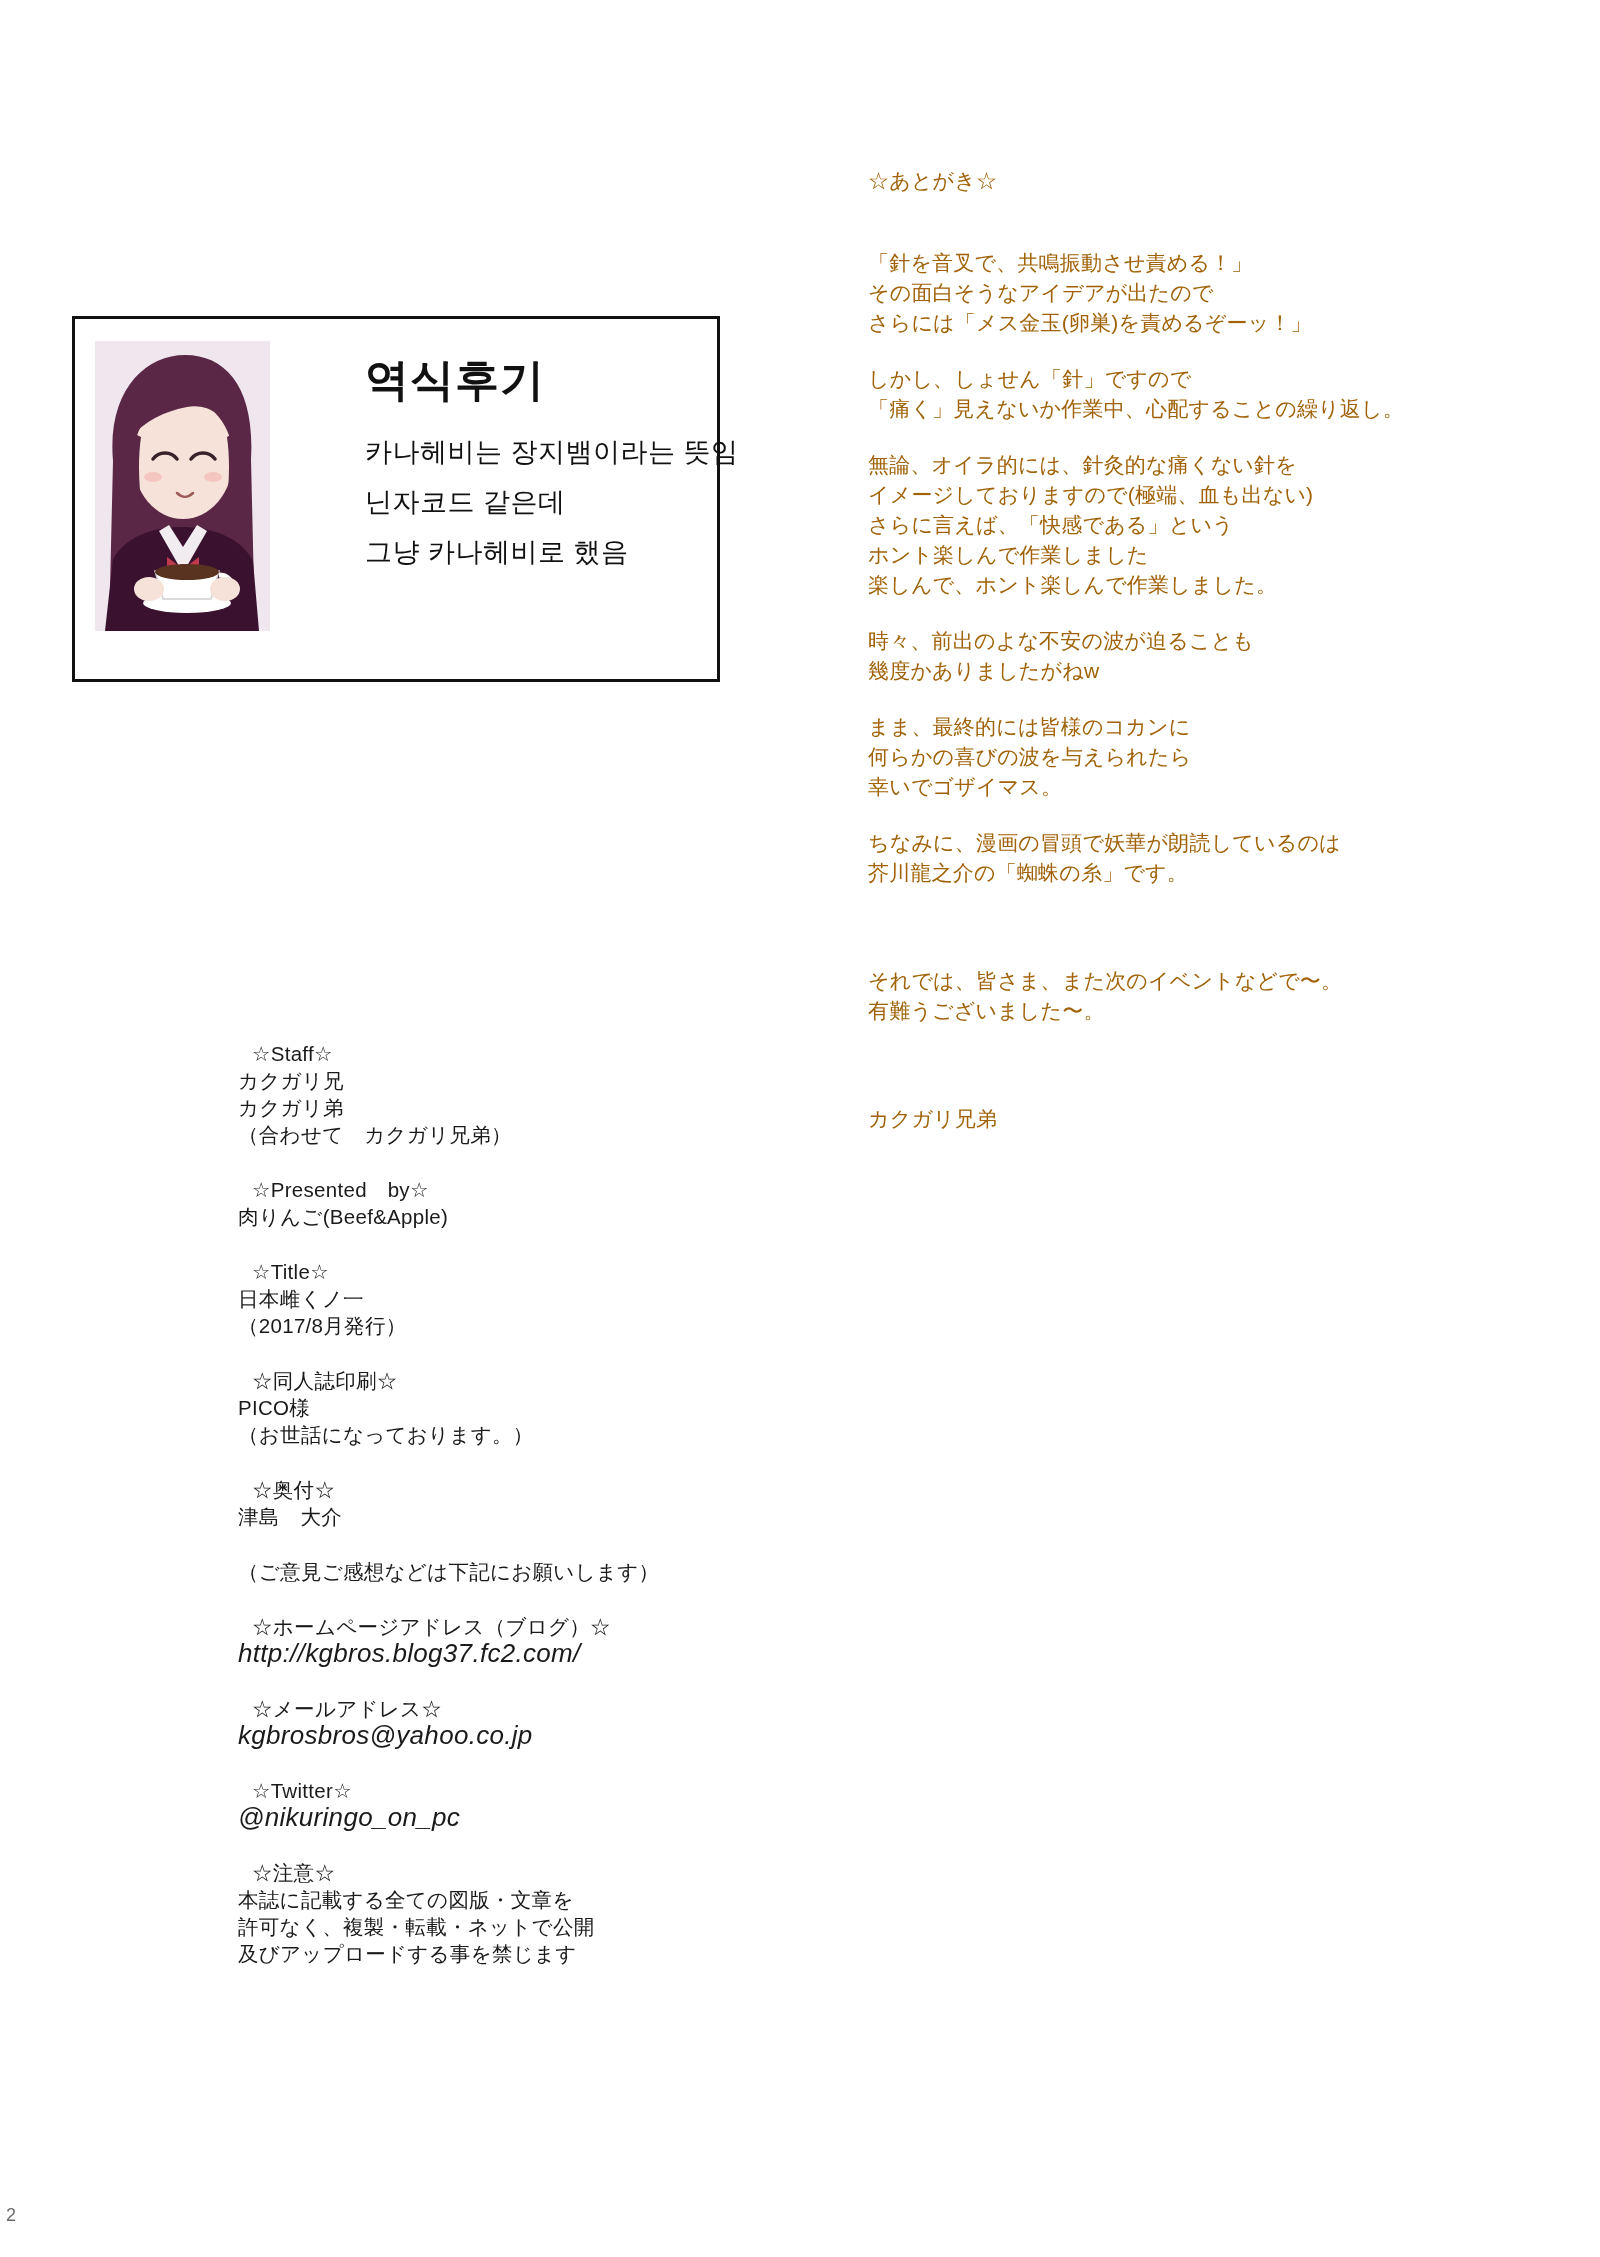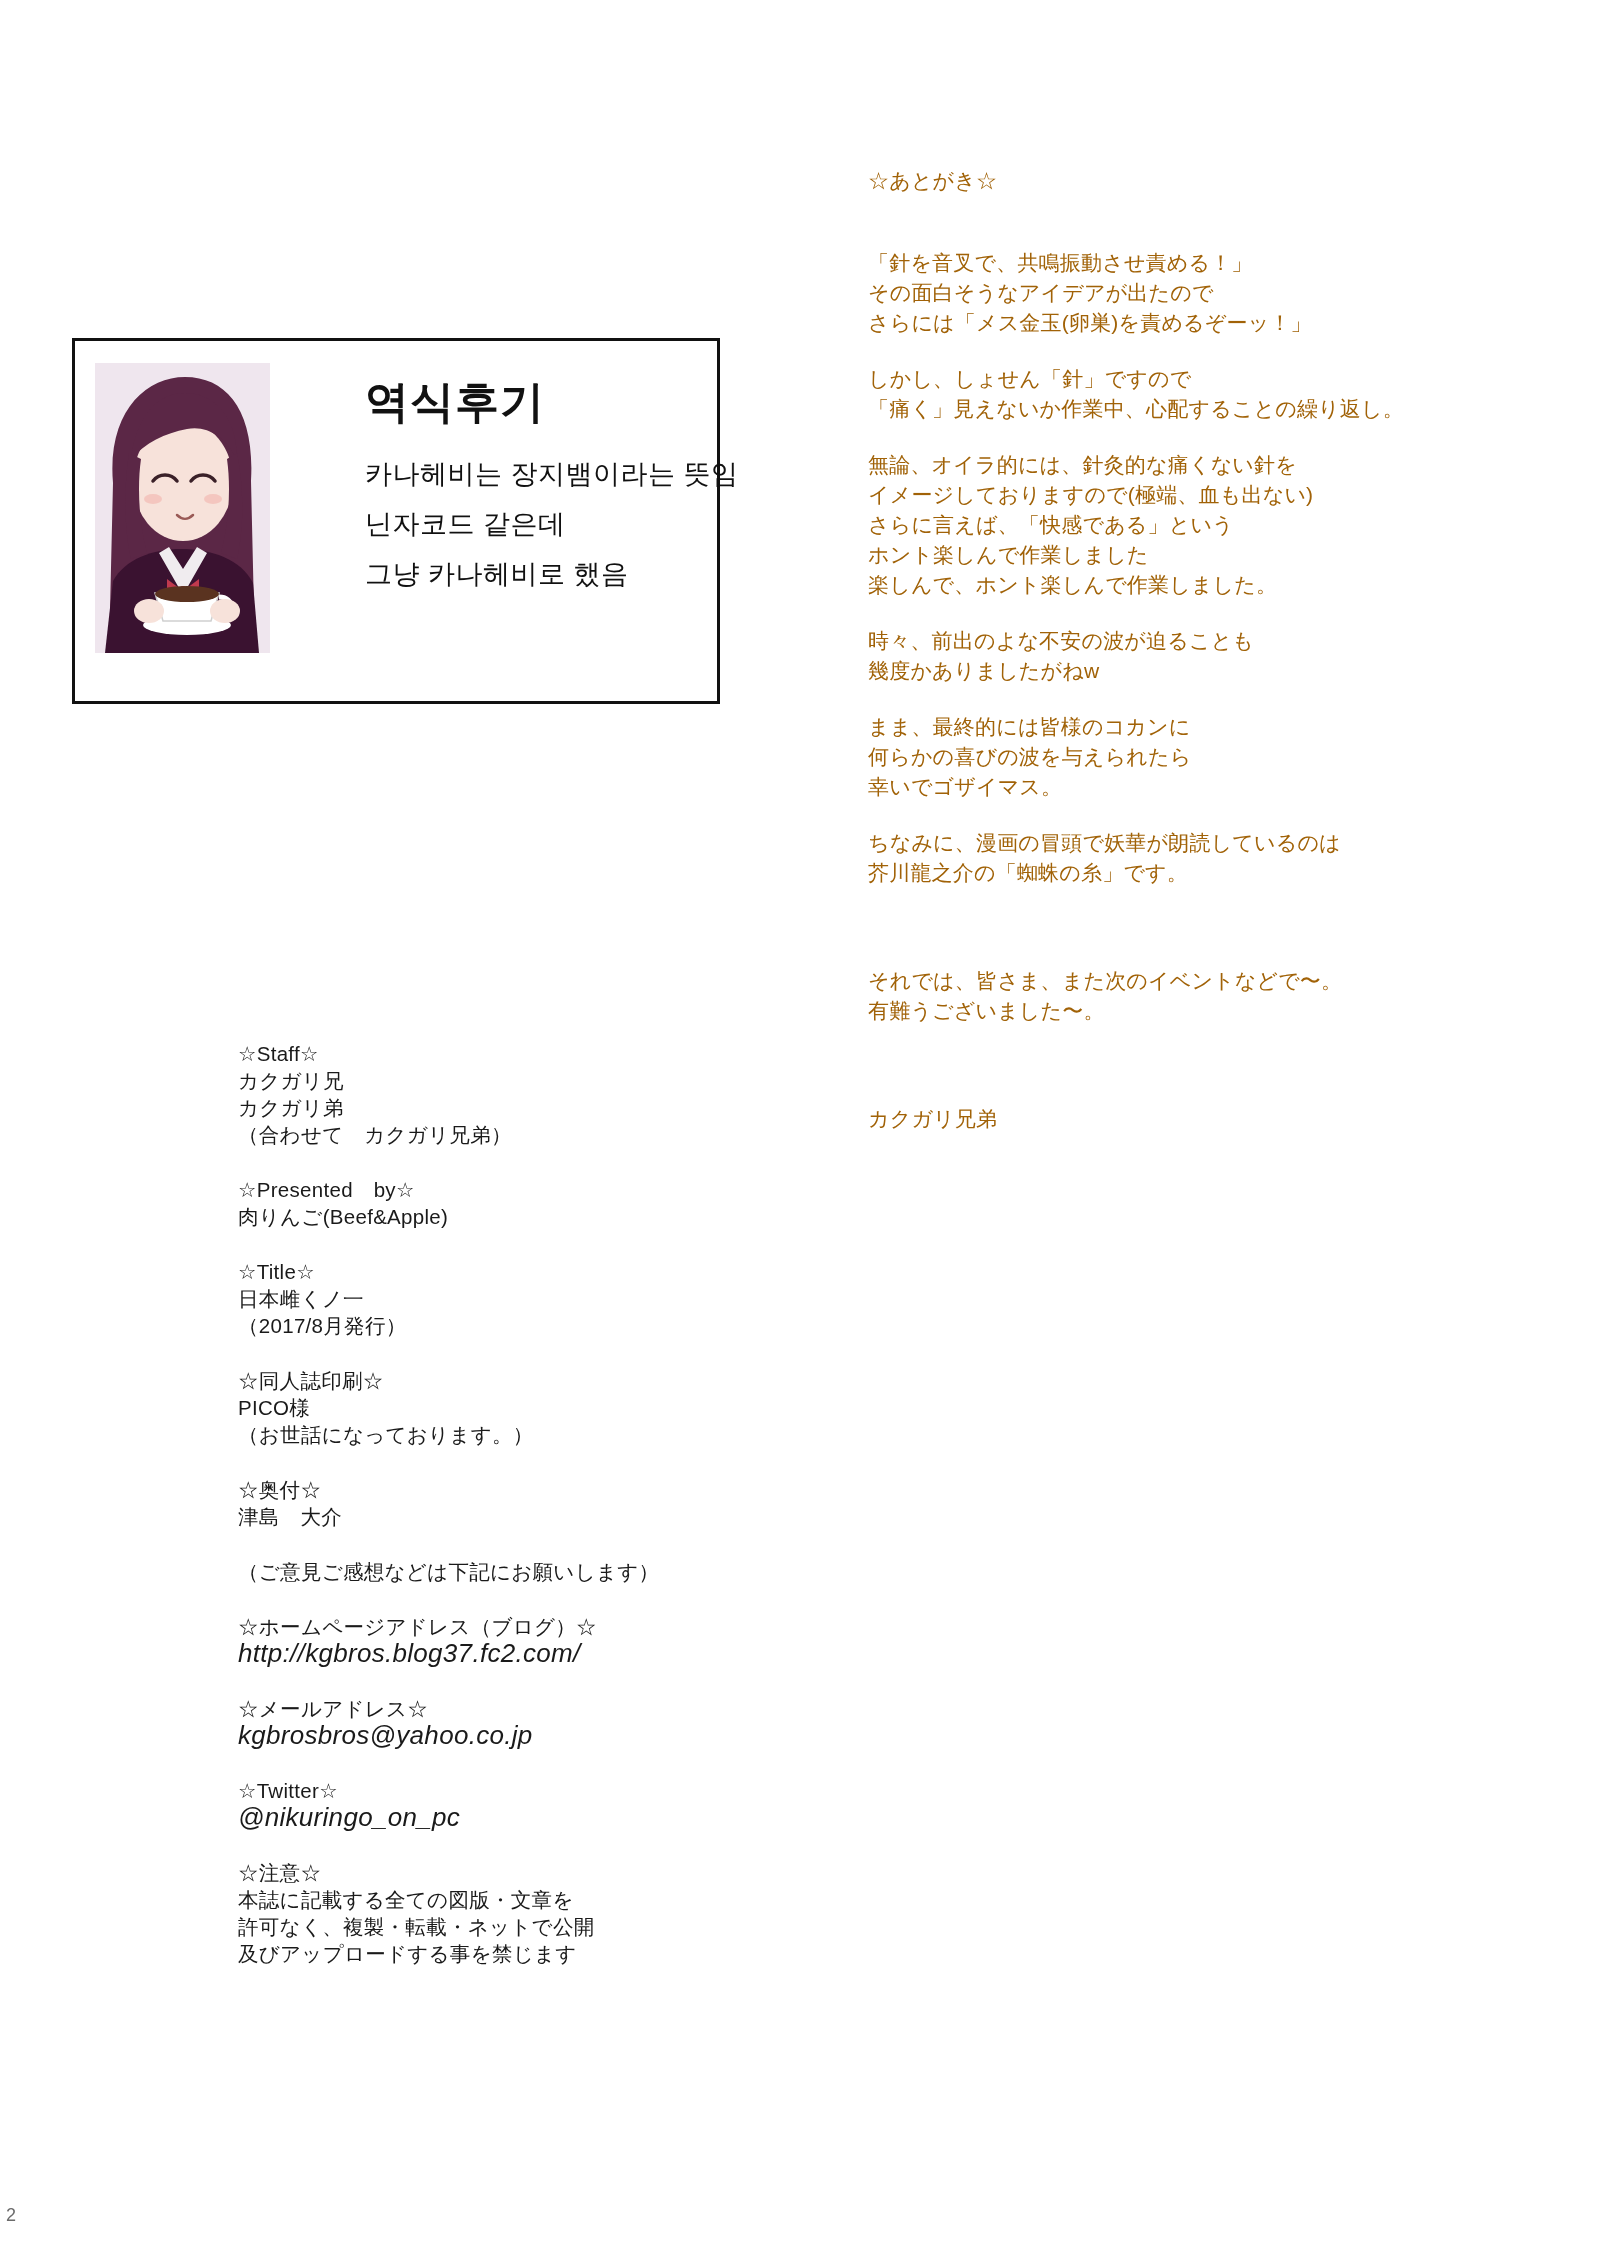--- a/index.html
+++ b/index.html
@@ -13,21 +13,21 @@
     position: relative;
     font-family: "Liberation Sans", sans-serif;
     color: #1a1a1a;
     overflow: hidden;
   }
 
   
   #translator-box {
     position: absolute;
     left: 72px;
-    top: 338px;
+    top: 316px;
     width: 648px;
     height: 366px;
     border: 3px solid #111111;
     box-sizing: border-box;
     background: #ffffff;
   }
   #translator-avatar {
     position: absolute;
     left: 20px;
     top: 22px;
@@ -63,21 +63,21 @@
   #colophon {
     position: absolute;
     left: 238px;
     top: 1040px;
     width: 500px;
     font-size: 20.5px;
     line-height: 27px;
     color: #1a1a1a;
   }
   .cblock { margin-bottom: 28px; }
-  .cblock .hdr { letter-spacing: 0.3px; }
+  .cblock .hdr { letter-spacing: 0.3px; margin-left: 14px; }
   .cblock .ln { letter-spacing: 0.3px; white-space: pre; }
   .mono-ish { font-size: 26px; letter-spacing: 0.2px; font-style: italic; }
 
   
   #afterword {
     position: absolute;
     left: 868px;
     top: 166px;
     width: 640px;
     font-size: 21px;

